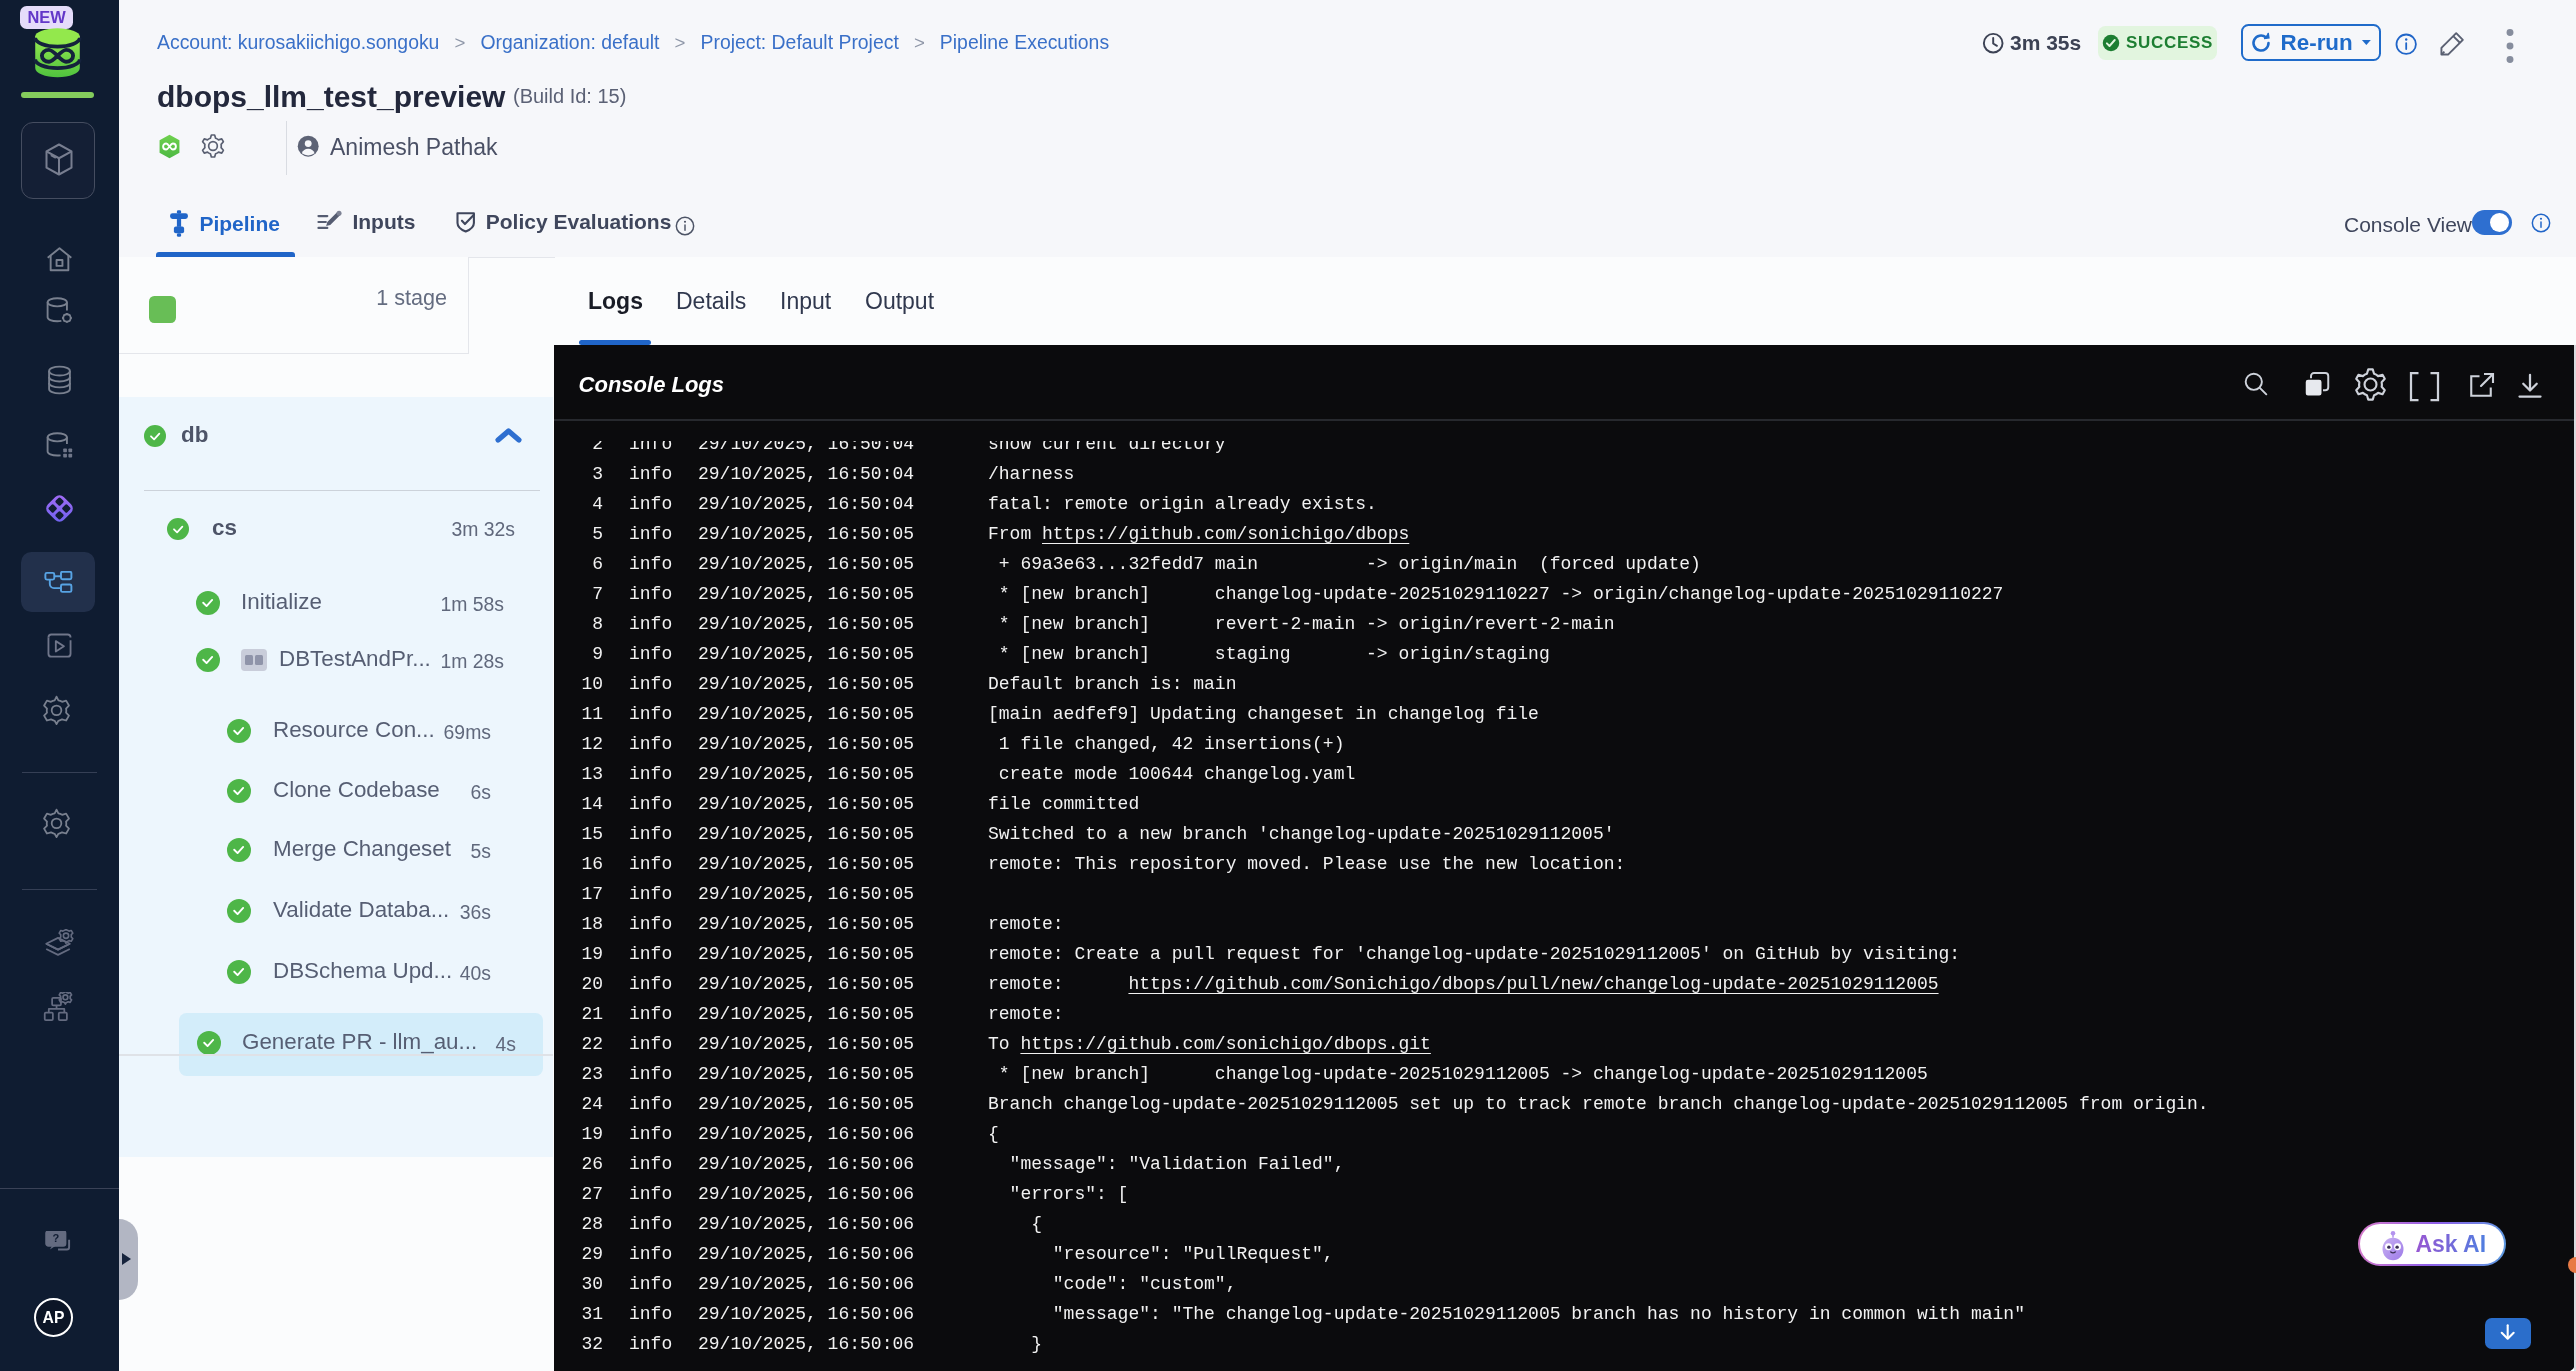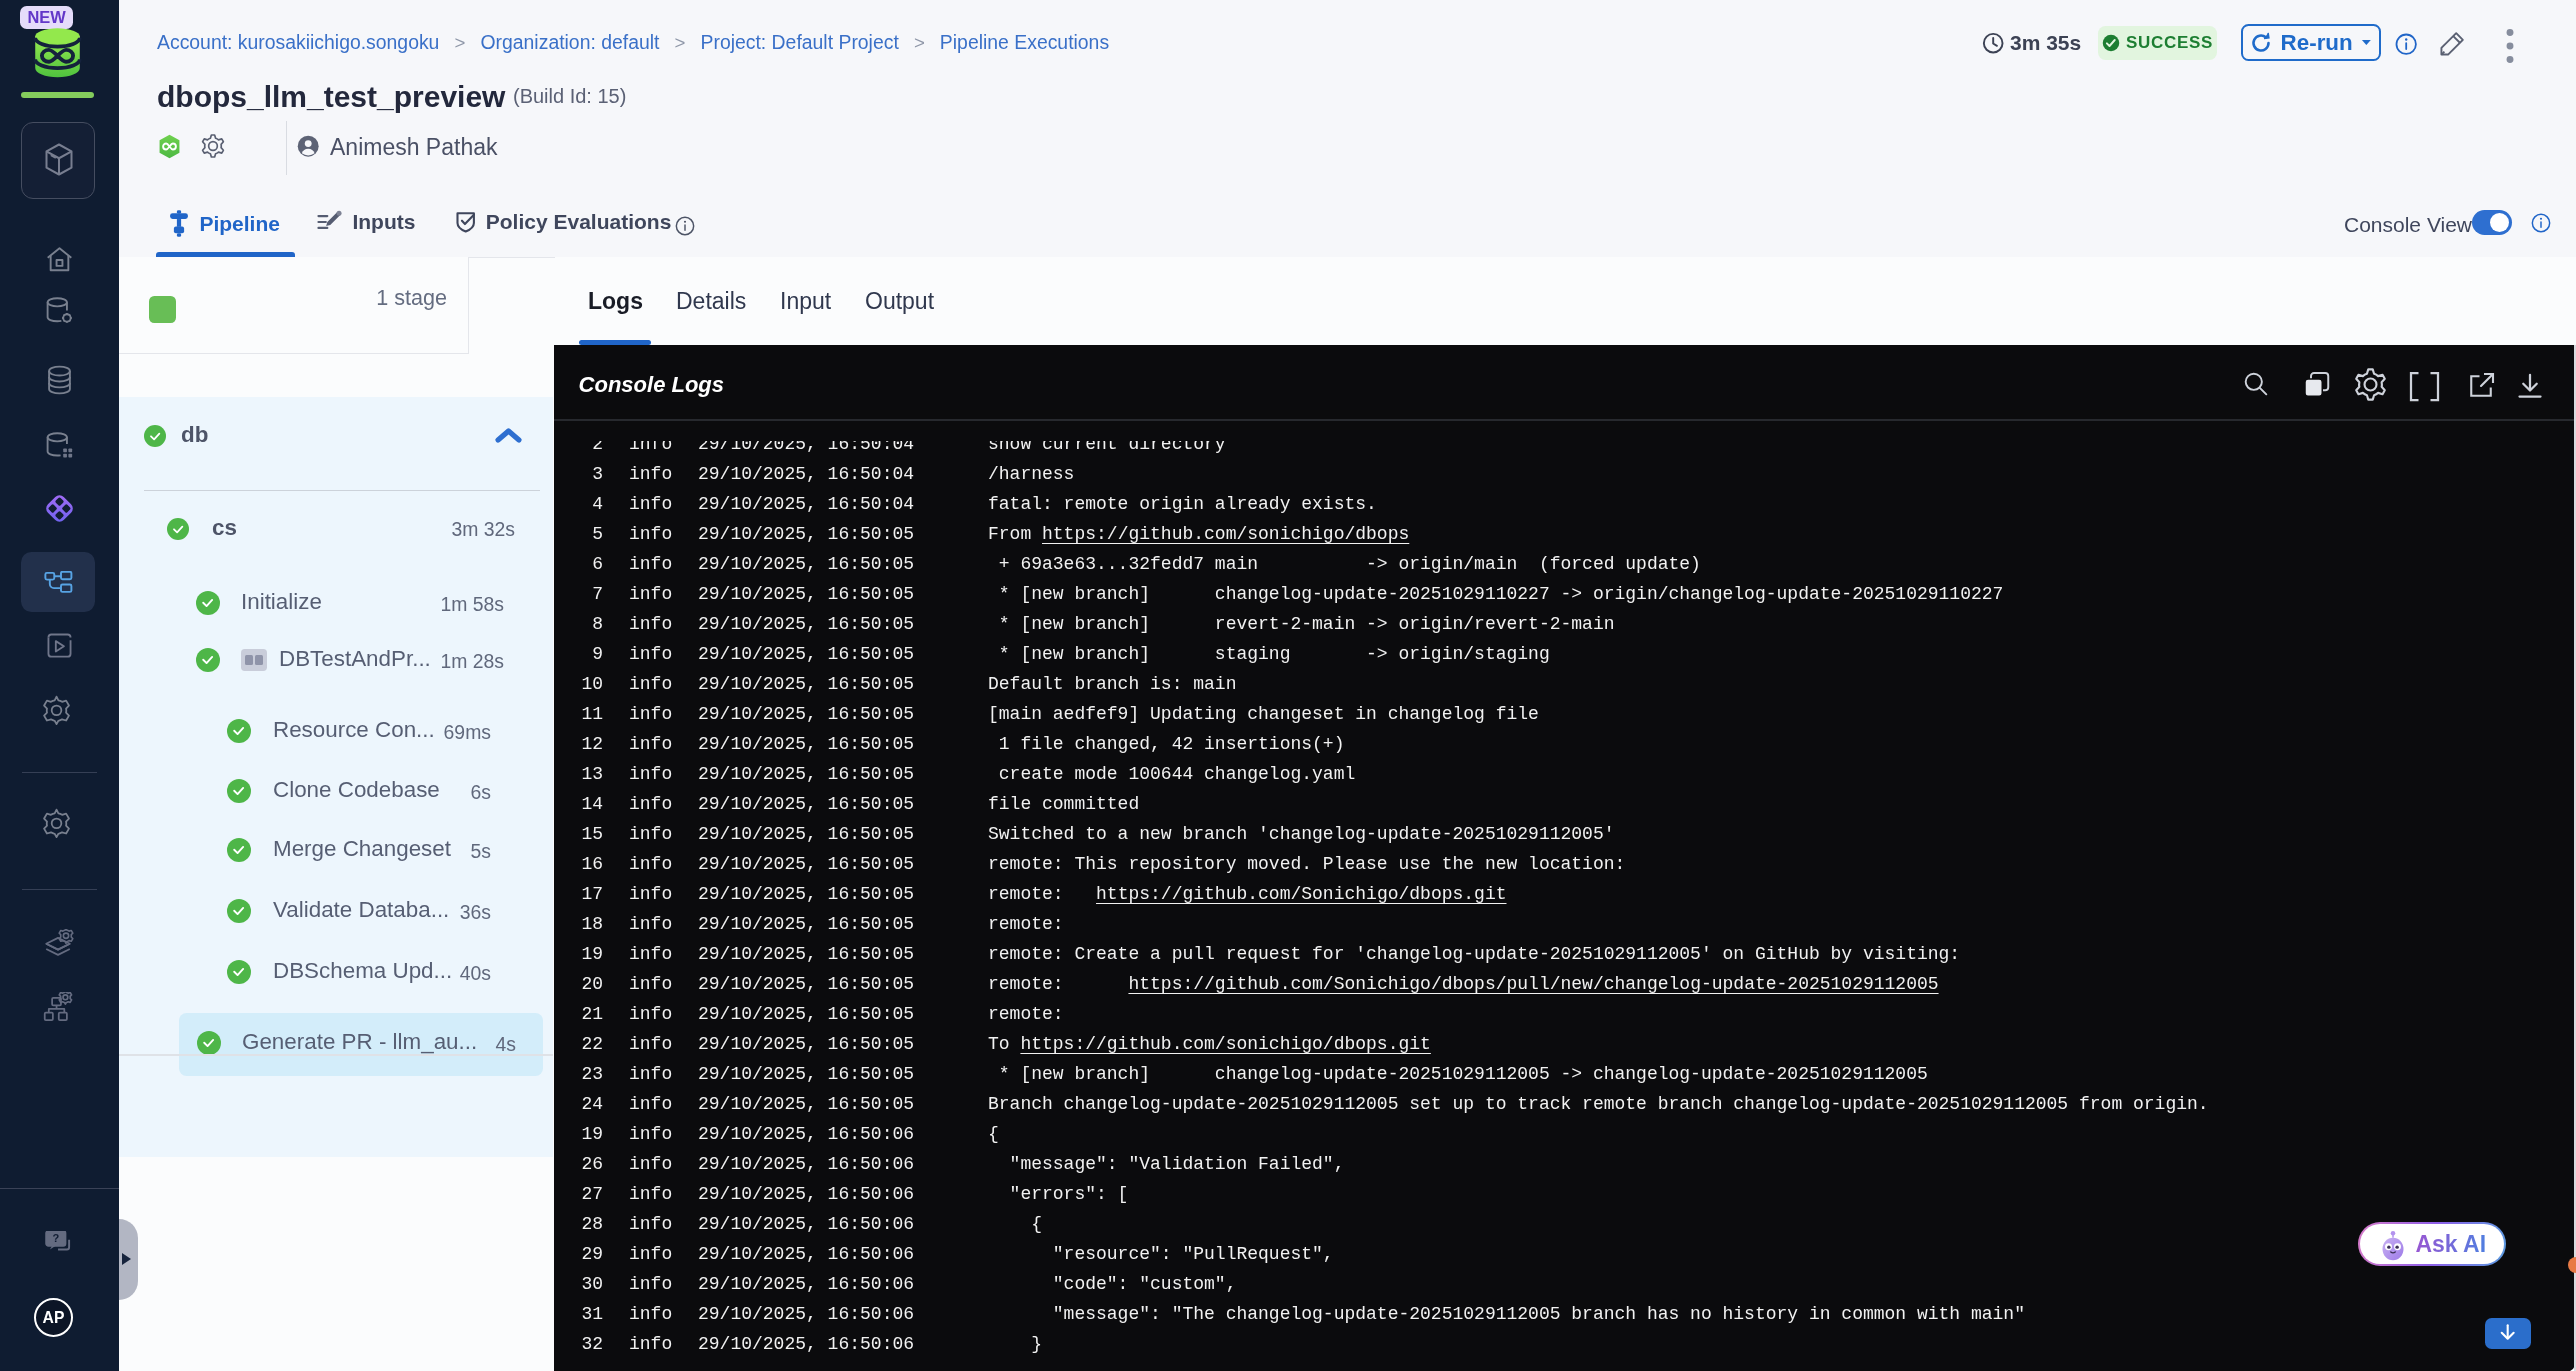--- a/index.html
+++ b/index.html
@@ -552,21 +552,20 @@
 <div class="row">
           <s class="n">16</s>
           <s class="i">info</s>
           <s class="t">29/10/2025, 16:50:05</s>
           <s class="m">remote: This repository moved. Please use the new location:</s>
         </div>
 <div class="row">
           <s class="n">17</s>
           <s class="i">info</s>
           <s class="t">29/10/2025, 16:50:05</s>
-          <s class="m">remote:   <u>https://github.com/Sonichigo/dbops.git</u></s>
         </div>
 <div class="row">
           <s class="n">18</s>
           <s class="i">info</s>
           <s class="t">29/10/2025, 16:50:05</s>
           <s class="m">remote:</s>
         </div>
 <div class="row">
           <s class="n">19</s>
           <s class="i">info</s>

